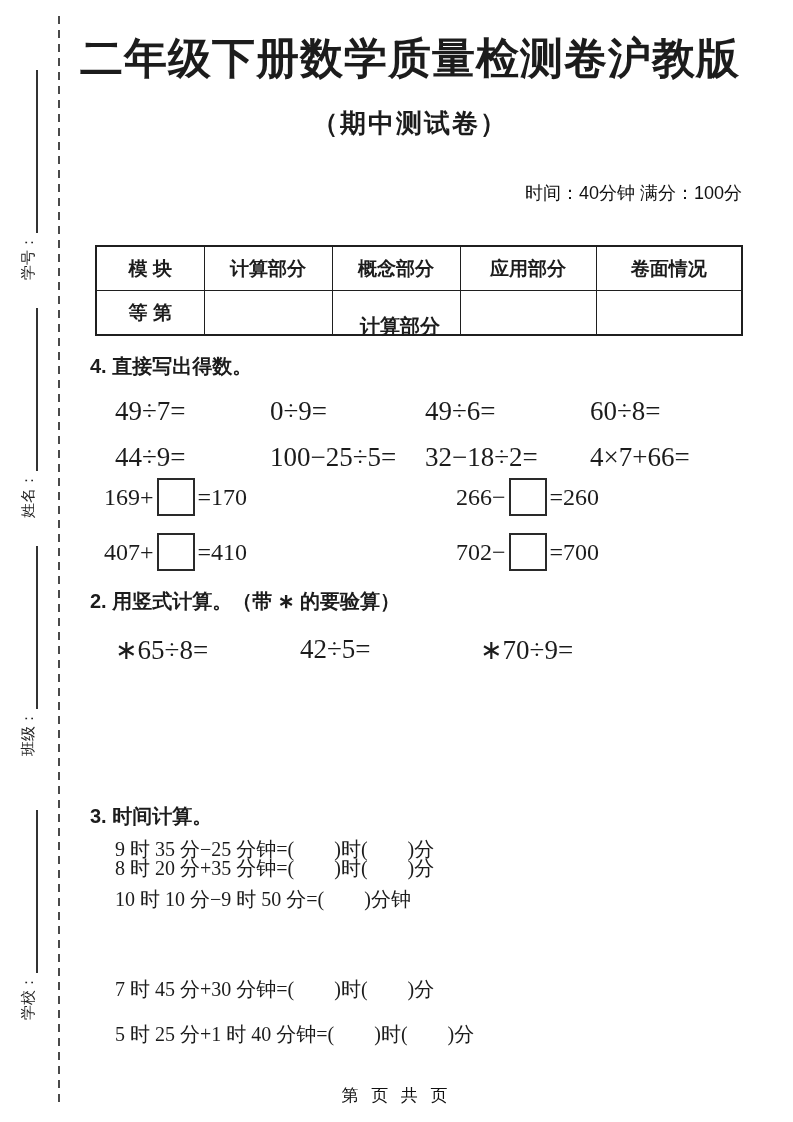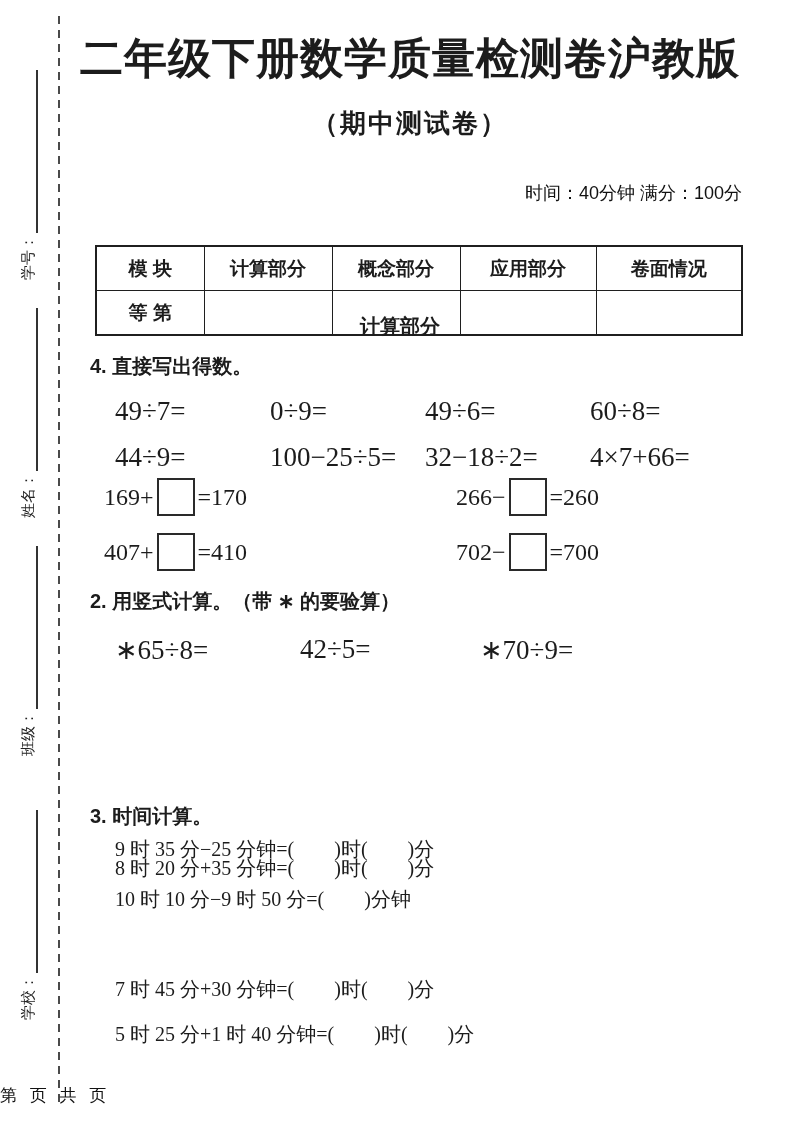--- a/index.html
+++ b/index.html
@@ -63,21 +63,21 @@
   .q2row .c2{width:180px;}
   .fill-row{display:flex;left:104px;font-size:24px;align-items:center;white-space:nowrap;gap:37px;}
   .fill-row .fc1{width:315px;display:flex;align-items:center;}
   .fill-row .fc2{display:flex;align-items:center;justify-content:center;}
   .answer-box{
     display:inline-block;width:34px;height:34px;border:2px solid #2a2a2a;
     margin:0 3px;background:#fff;
   }
   .time-item{left:115px;font-size:20px;white-space:pre;}
   .footer{
-    left:0;top:1084px;width:793px;text-align:left;
+    left:0;top:1084px;width:793px;text-align:center;
     font-family:"Liberation Sans", sans-serif;font-size:17px;letter-spacing:4px;color:#111;
   }
 </style>
 </head>
 <body>
 
 <div class="page">
 
   <div class="cut-line"></div>
 

